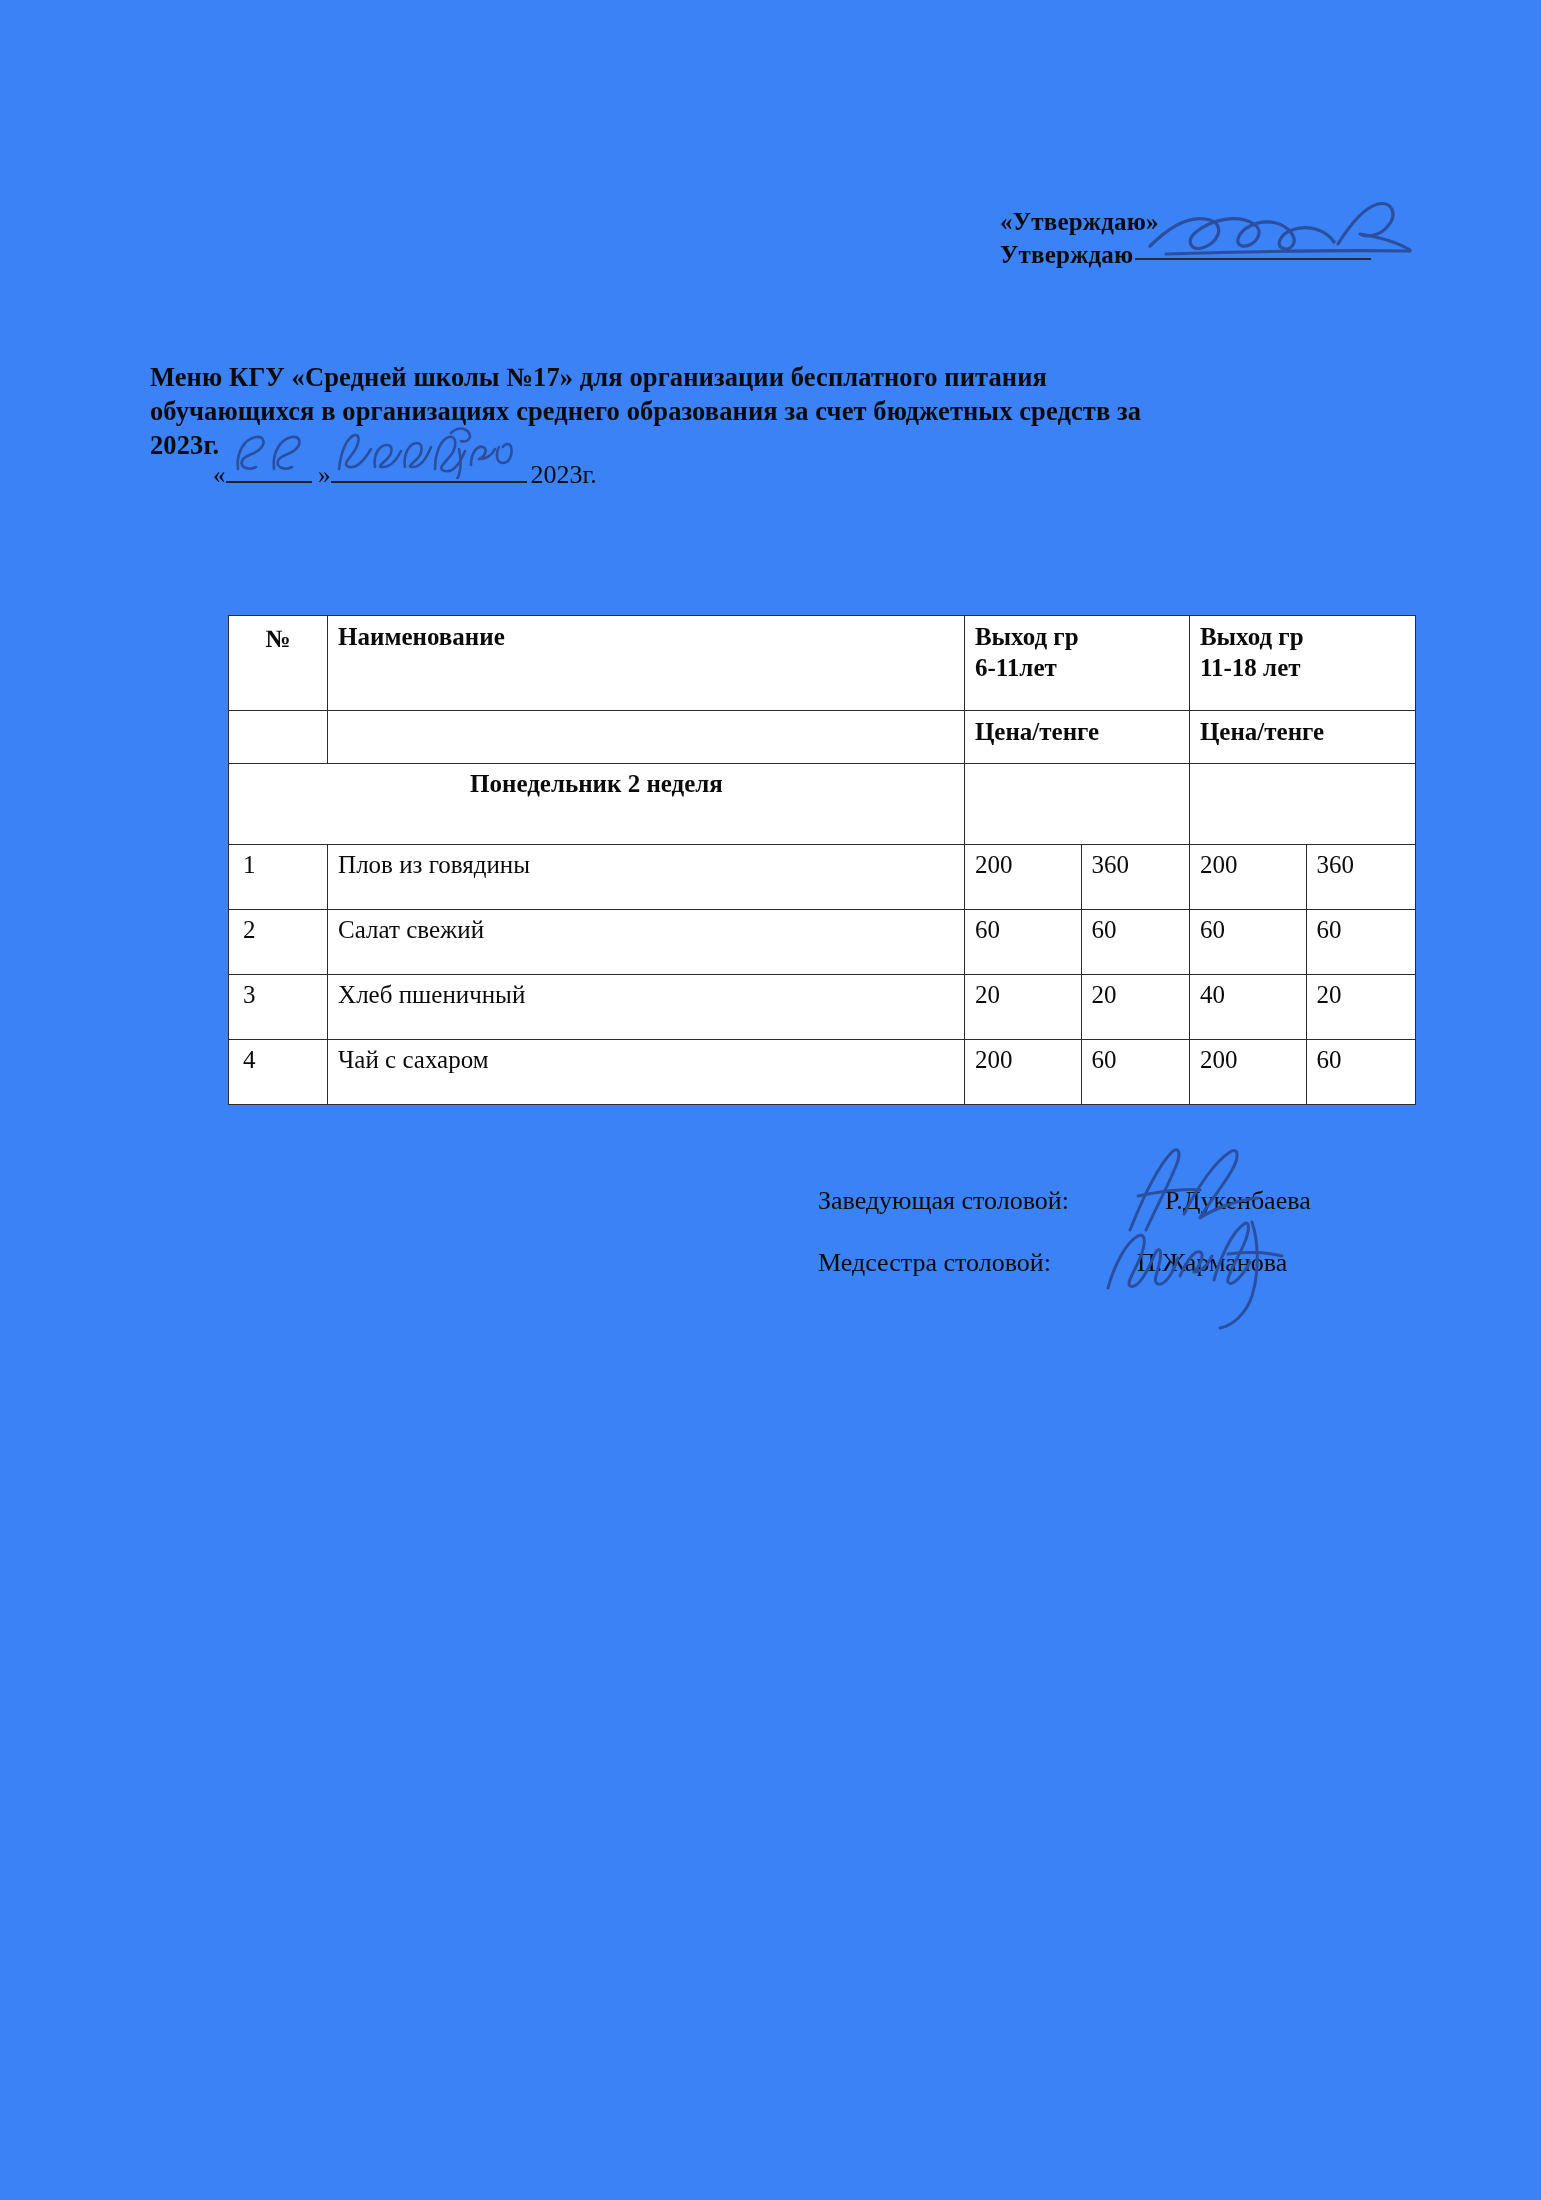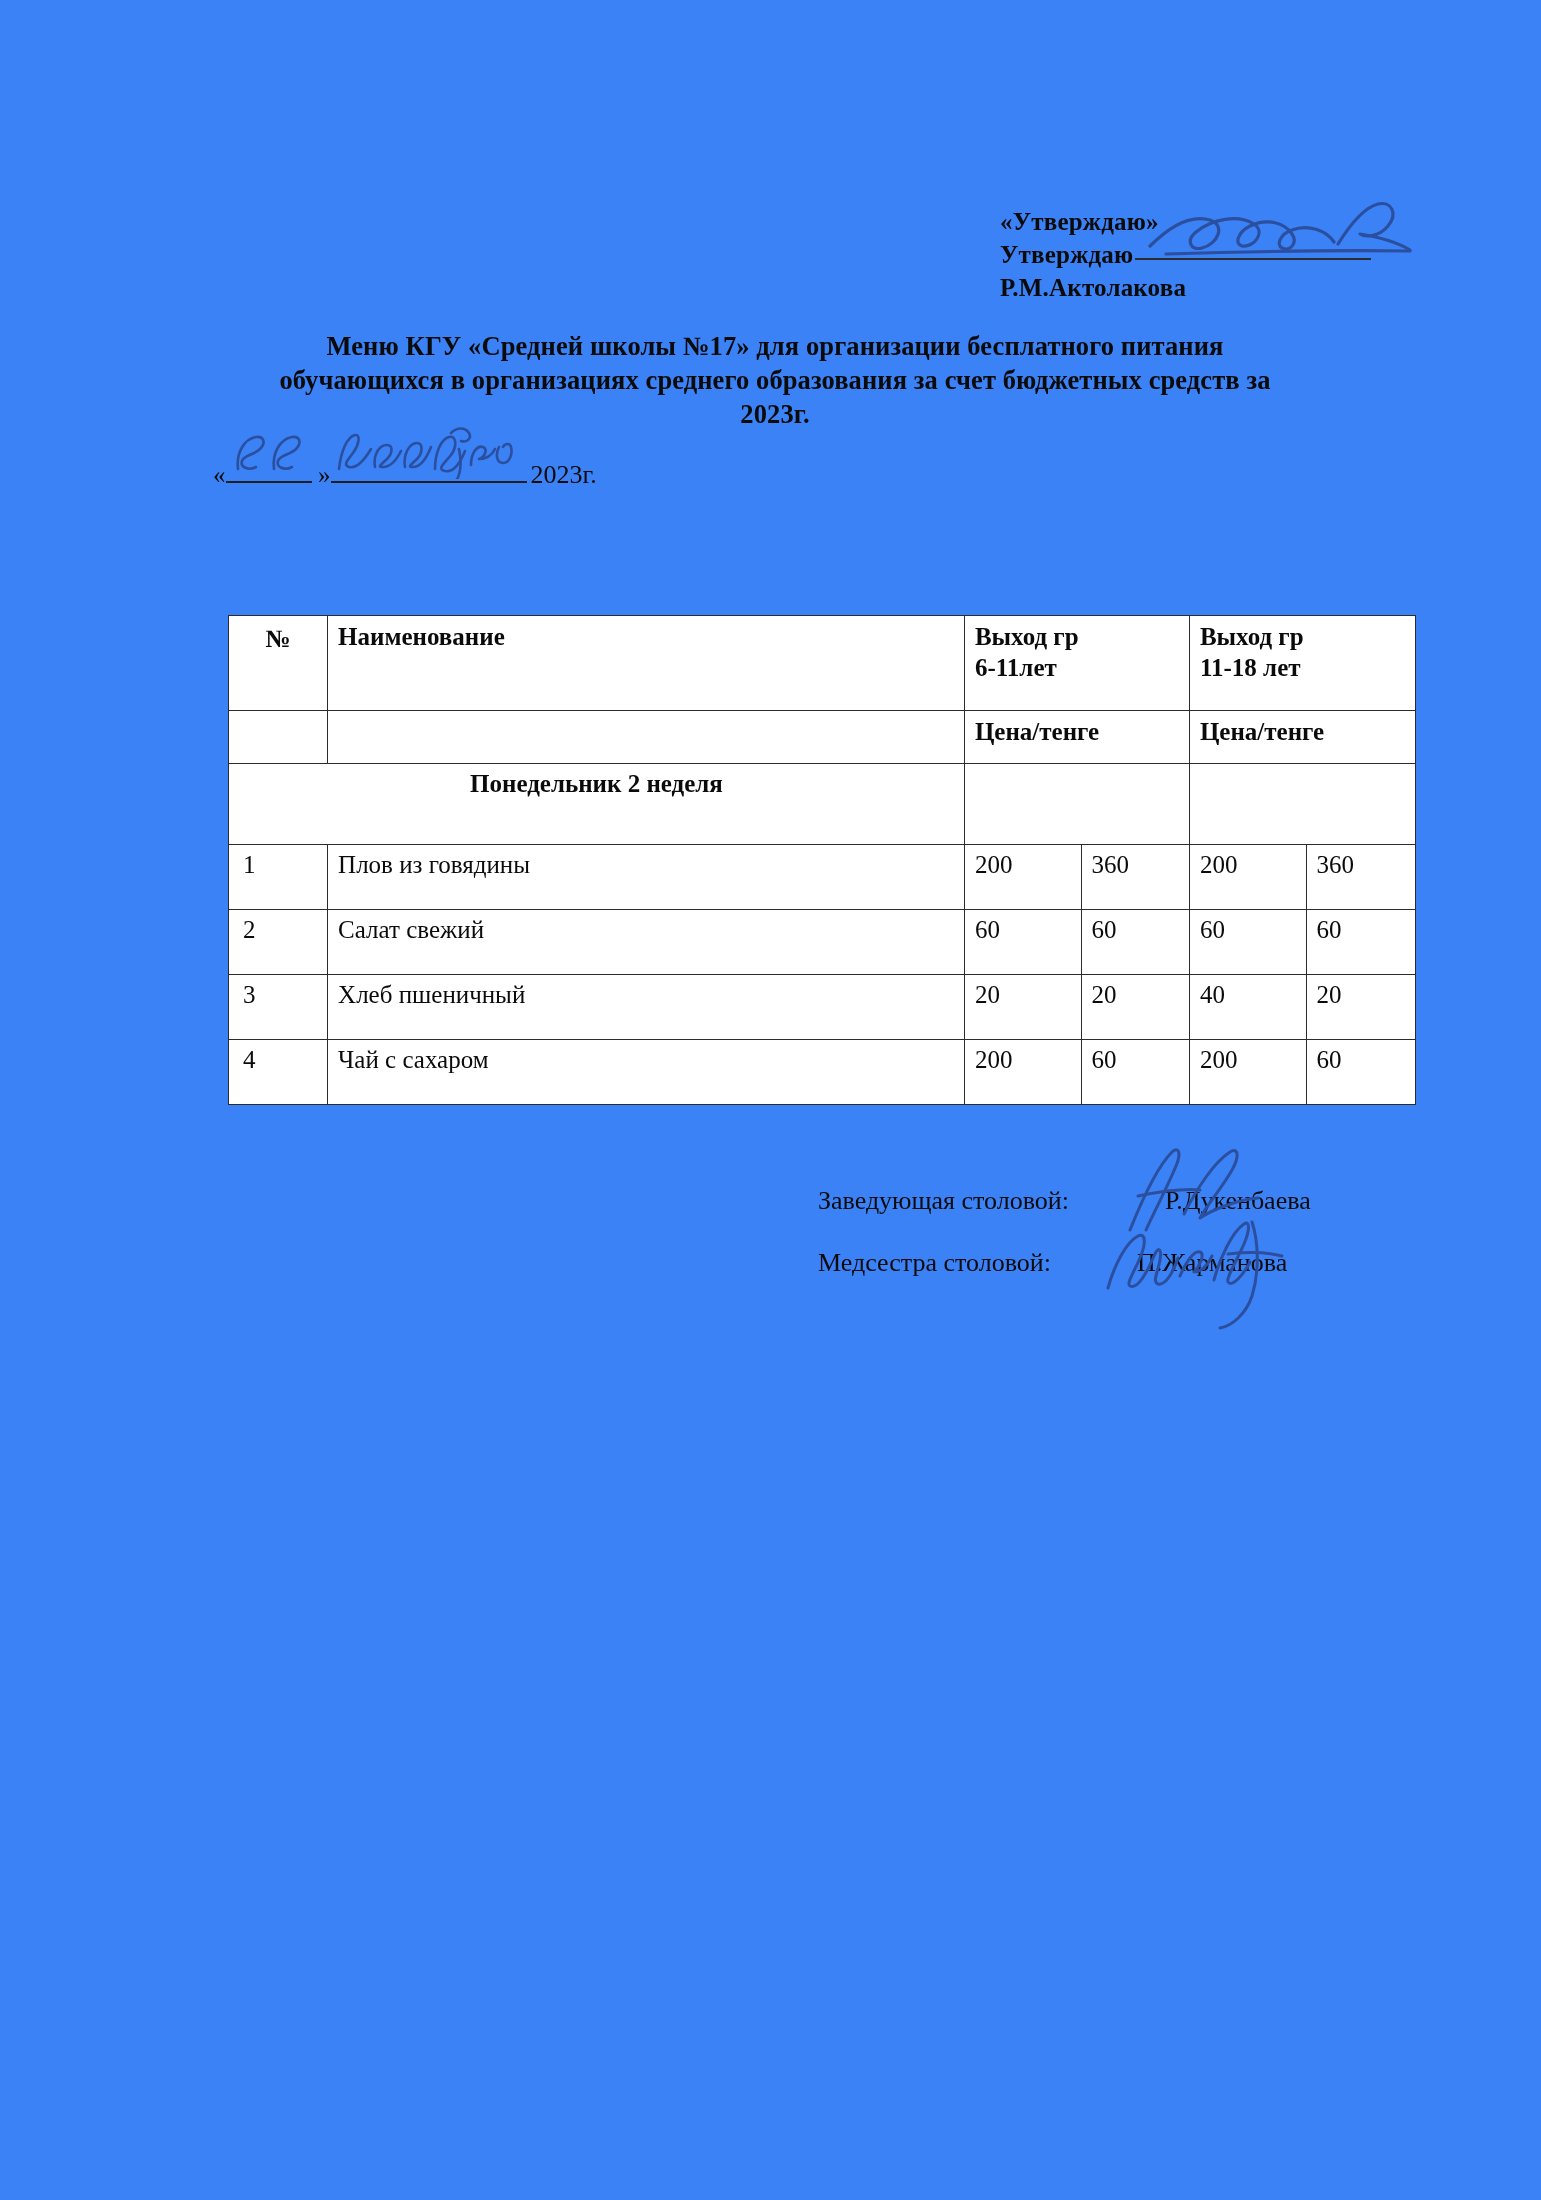--- a/index.html
+++ b/index.html
@@ -51,23 +51,23 @@
     top: -44px;
     width: 280px;
     height: 76px;
     pointer-events: none;
   }
 
   
   .doc-title {
     position: absolute;
     left: 150px;
-    top: 330px;
+    top: 361px;
     width: 1250px;
-    text-align: center;
+    text-align: left;
     font-weight: bold;
     font-size: 26.5px;
     line-height: 1.28;
     letter-spacing: .1px;
   }
 
   
   .date-line {
     position: absolute;
     left: 213px;
@@ -182,23 +182,20 @@
     </div>
     <div class="approval-row">
       <span>Утверждаю</span><span class="sig-rule"></span>
       <svg class="sig-director" viewBox="0 0 280 76" xmlns="http://www.w3.org/2000/svg">
         <g fill="none" stroke="#2b4f9e" stroke-width="3.2" stroke-linecap="round" stroke-linejoin="round">
           <path d="M8 52 C 26 34, 48 20, 68 26 C 84 31, 76 50, 60 54 C 48 57, 44 46, 54 38 C 70 25, 96 20, 112 30 C 124 38, 112 54, 100 52 C 92 50, 96 38, 108 32 C 124 24, 142 28, 150 40 C 156 49, 148 58, 140 54 C 134 51, 138 40, 150 36 C 166 30, 184 36, 192 48"></path>
           <path d="M196 50 C 206 34, 220 14, 236 10 C 250 7, 256 20, 246 32 C 238 42, 224 44, 218 40 C 230 42, 252 46, 268 56"></path>
           <path d="M24 60 C 90 58, 186 56, 268 57"></path>
         </g>
       </svg>
-    </div>
-    <div class="approval-row">
-      <span>Р.М.Актолакова</span>
     </div>
   </div>
 
   <div class="doc-title">
     <div>Меню КГУ «Средней школы №17» для организации бесплатного питания</div>
     <div>обучающихся в организациях среднего образования за счет бюджетных средств за</div>
     <div>2023г.</div>
   </div>
 
   <div class="date-line">

